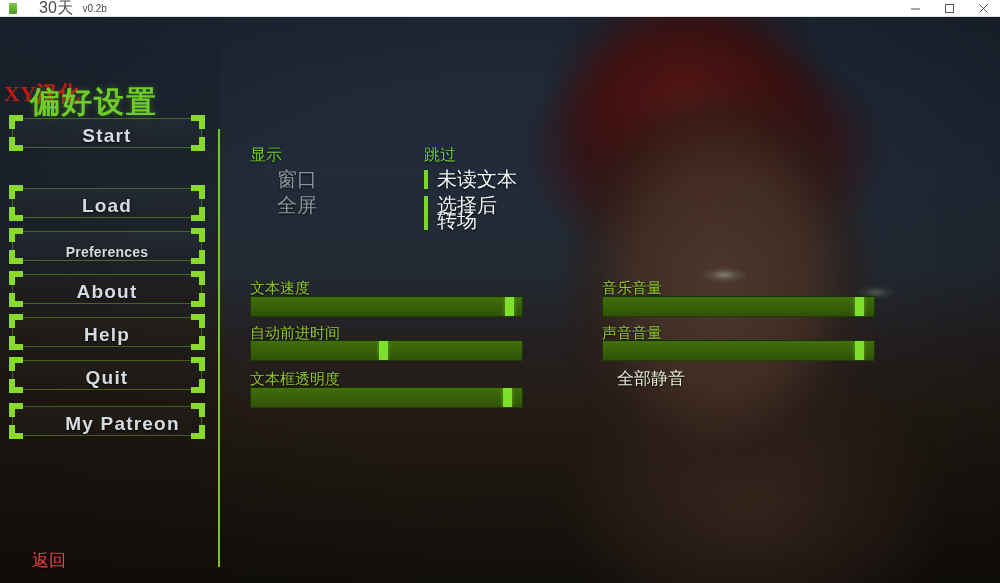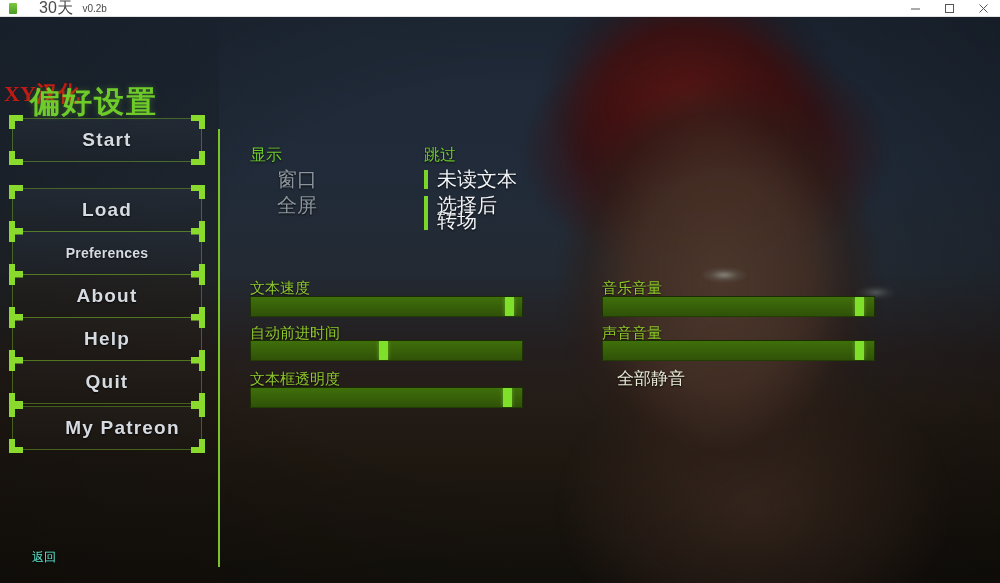--- a/index.html
+++ b/index.html
@@ -155,23 +155,23 @@
     white-space: nowrap;
     z-index: 13;
     font-family: "Liberation Serif", "DejaVu Serif", serif;
   }
 
   
   .menu-btn {
     position: absolute;
     left: 12px;
     width: 190px;
-    height: 44px;
+    height: 30px;
     display: flex;
-    align-items: center;
+    align-items: flex-end;
     justify-content: center;
     background: linear-gradient(180deg, rgba(40,48,60,.52) 0%, rgba(32,36,42,.46) 100%);
     border: 1px solid rgba(123,195,39,.42);
     z-index: 12;
   }
   .menu-btn.dark {
     background: linear-gradient(180deg, rgba(38,34,30,.5) 0%, rgba(30,25,20,.5) 100%);
   }
   .menu-btn .lbl {
     font-size: 19px;
@@ -190,22 +190,22 @@
     pointer-events: none;
   }
   .menu-btn i.tl { left: -4px;  top: -4px;    border-left-width: 6px;  border-top-width: 6px; }
   .menu-btn i.tr { right: -4px; top: -4px;    border-right-width: 6px; border-top-width: 6px; }
   .menu-btn i.bl { left: -4px;  bottom: -4px; border-left-width: 6px;  border-bottom-width: 6px; }
   .menu-btn i.br { right: -4px; bottom: -4px; border-right-width: 6px; border-bottom-width: 6px; }
 
   .back-btn {
     position: absolute;
     left: 32px; top: 532px;
-    font-size: 12px;
-    color: #5eead4;
+    font-size: 17px;
+    color: #ef4444;
     text-shadow: 0 1px 2px rgba(0,0,0,.85);
     z-index: 12;
     white-space: nowrap;
   }
 
   
   .content { position: absolute; left: 219px; top: 0; width: 781px; height: 566px; z-index: 9; }
 
   .grp-title {
     position: absolute;

